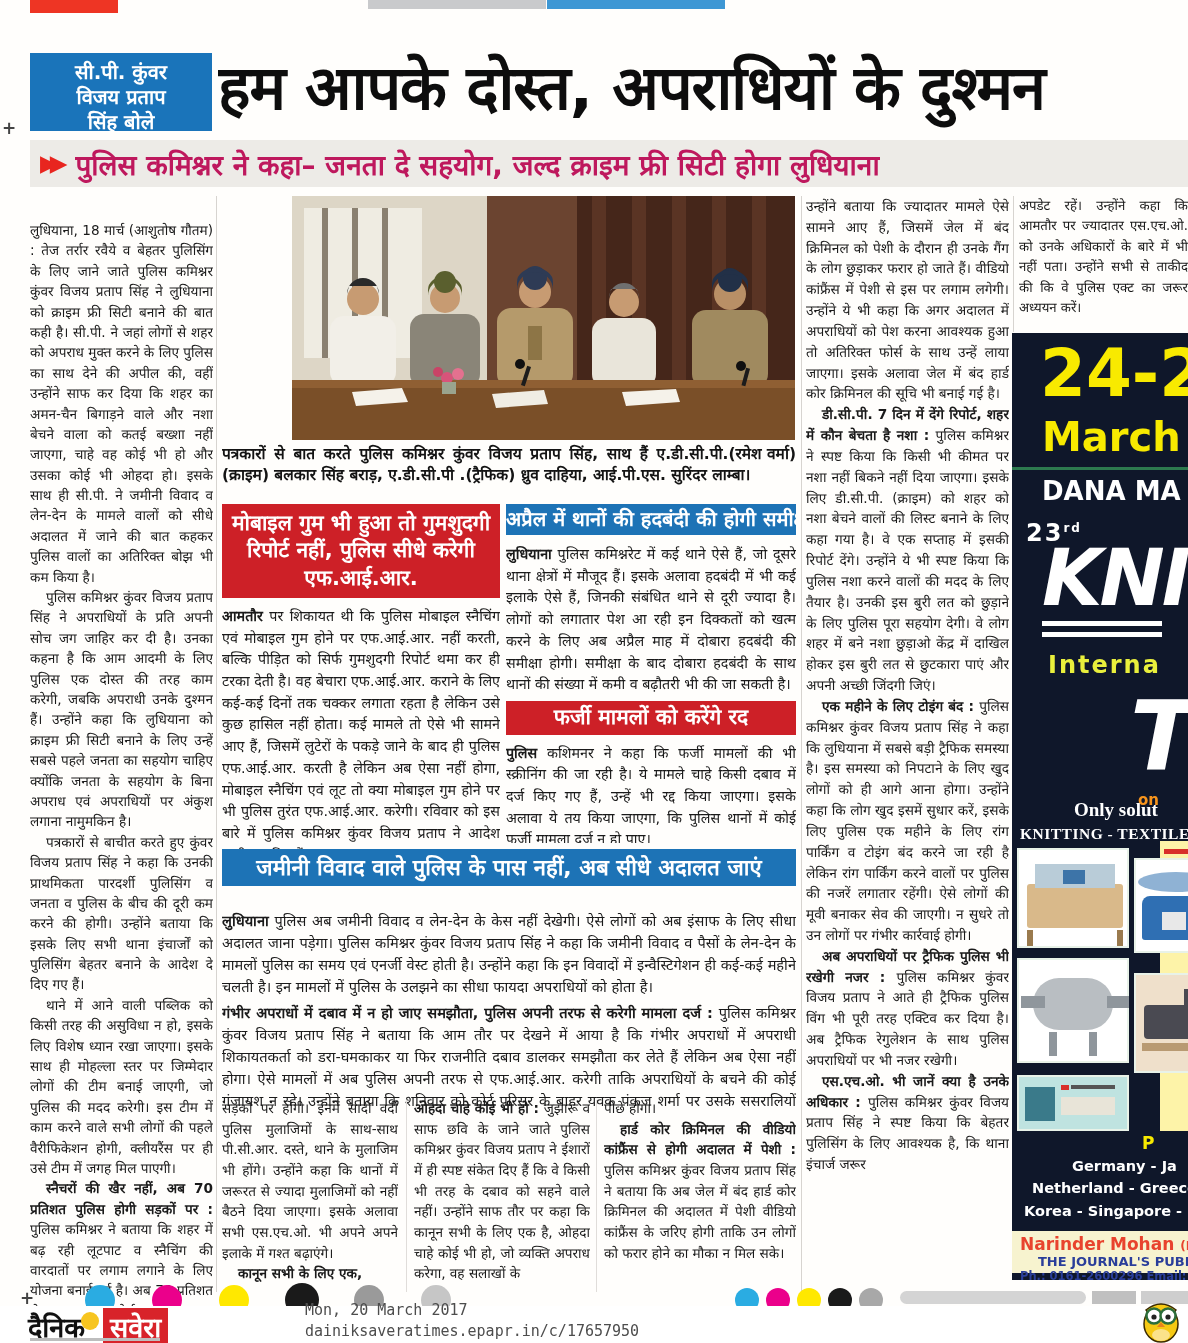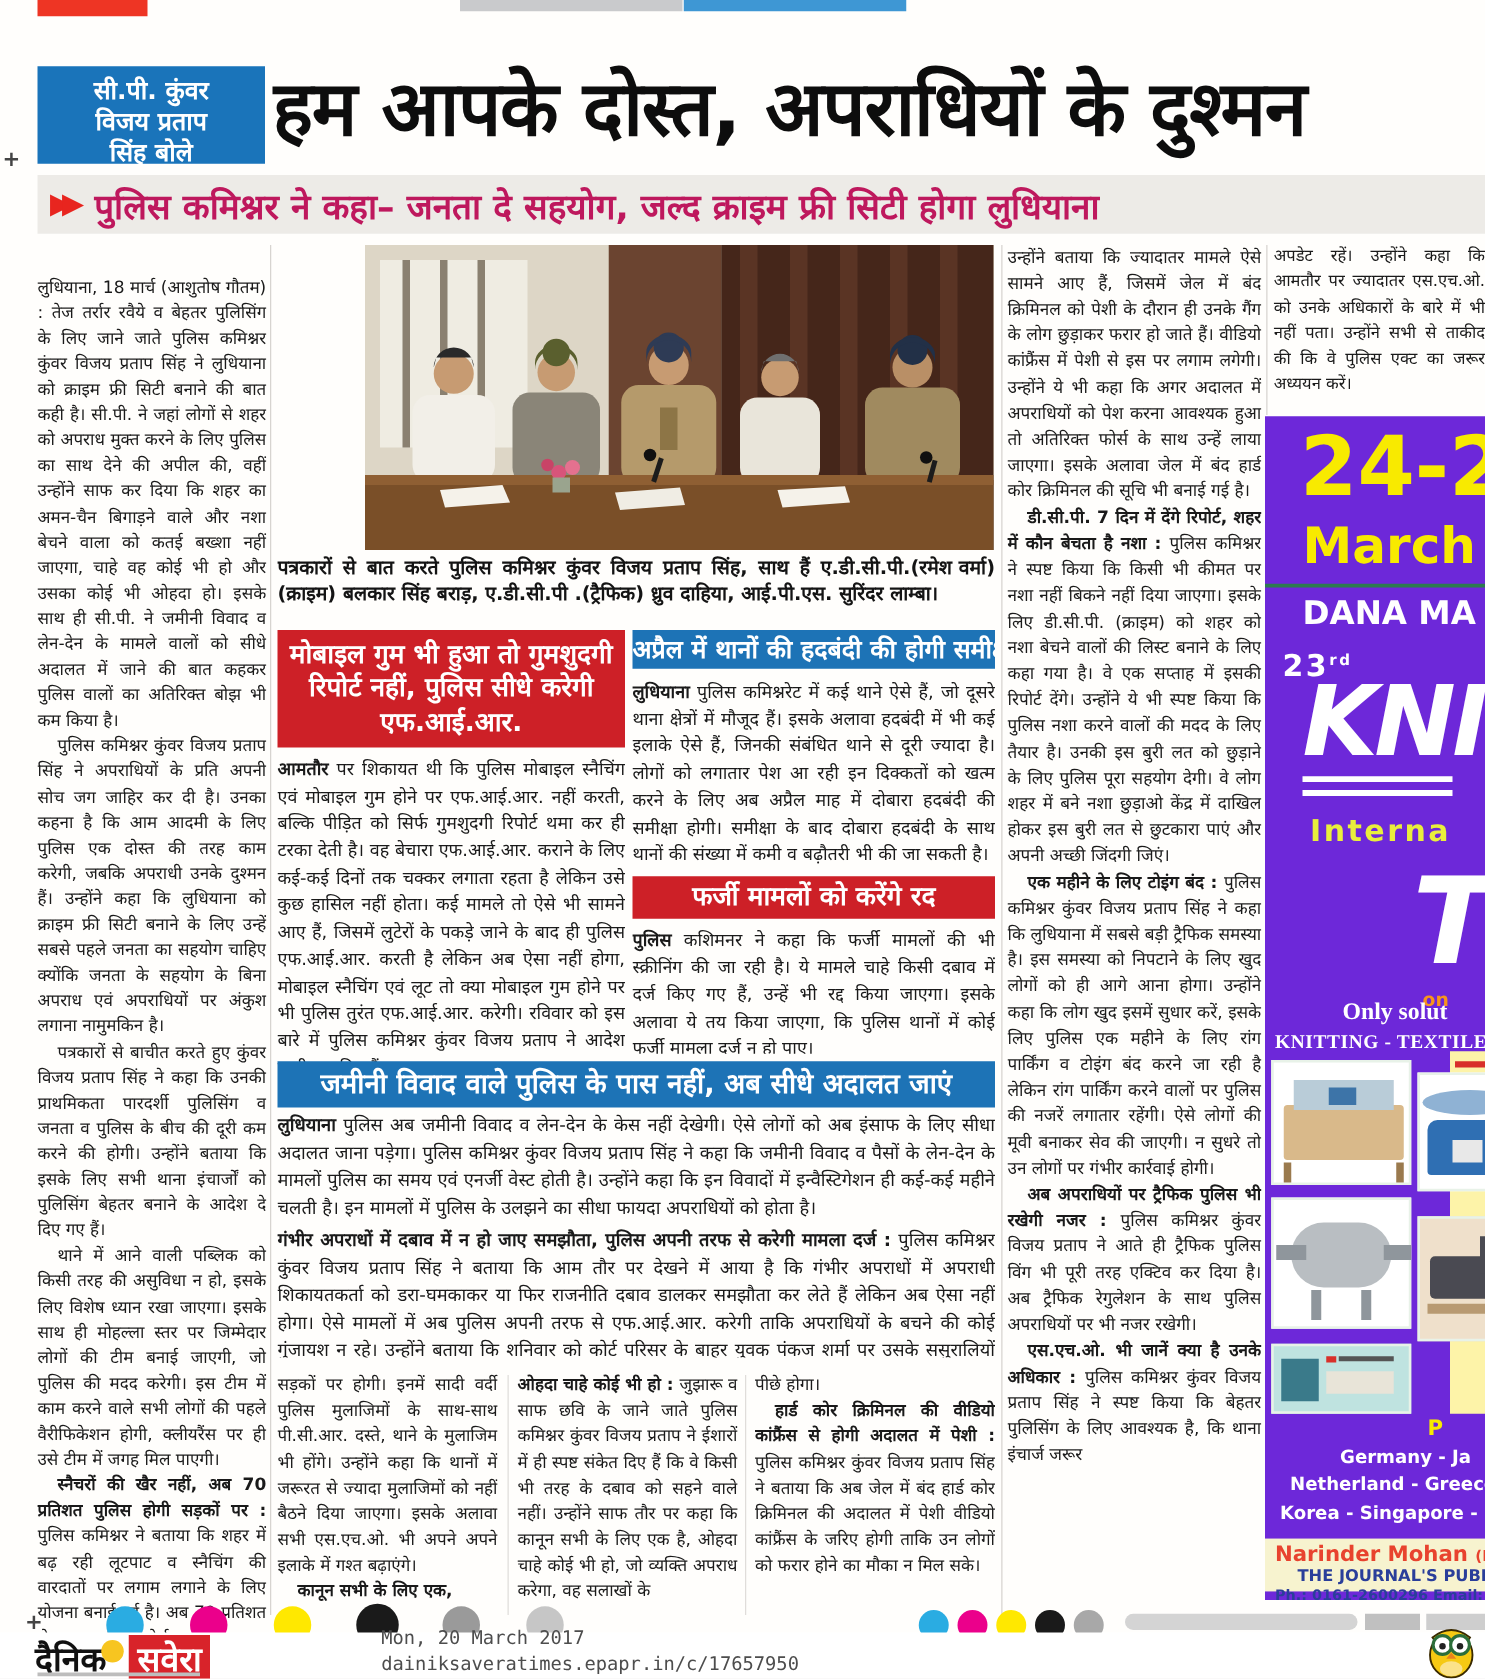--- a/index.html
+++ b/index.html
@@ -32,21 +32,21 @@
   .credit { float:right; font-weight:bold; }
 
   .hdr { color:#fff; font-weight:800; text-align:center; }
   .hdr-red { background:#cd2027; }
   .hdr-blue { background:#1d73b6; }
 
   
   .photo { overflow:hidden; background:#c9bda6; }
 
   
-  .ad { background:#6d28d9; overflow:hidden; }
+  .ad { background:#0f172a; overflow:hidden; }
   .ad .yl { color:#f8ea00; font-weight:800; }
   .ad .wh { color:#ffffff; }
   .nowrap { white-space:nowrap; overflow:visible; }
   .card { position:absolute; background:#fff; border:2px solid #e8f2e8; }
   .adserif { font-family:"Liberation Serif", serif; }
   .contactbox { position:absolute; background:#f7f3cf; }
 
   
   .footer-date { font-family:"DejaVu Sans Mono", monospace; color:#4d4d4d; font-size:15px; line-height:1.4; }
   .logoblk { font-size:27px; font-weight:800; color:#111; }
@@ -173,21 +173,21 @@
 
   <div class="abs" style="left:506px;top:701px;width:290px;">
     <div class="hdr hdr-red" style="font-size:21px;line-height:1.6;">फर्जी मामलों को करेंगे रद</div>
     <div class="news" style="margin-top:8px;height:100px;font-size:14.3px;line-height:1.52;">
       <p class="noind"><b class="lead">पुलिस</b><span> कशिमनर ने कहा कि फर्जी मामलों की भी स्क्रीनिंग की जा रही है। ये मामले चाहे किसी दबाव में दर्ज किए गए हैं, उन्हें भी रद्द किया जाएगा। इसके अलावा ये तय किया जाएगा, कि पुलिस थानों में कोई फर्जी मामला दर्ज न हो पाए।</span></p>
     </div>
   </div>
 
   <div class="abs" style="left:222px;top:849px;width:574px;">
     <div class="hdr hdr-blue" style="font-size:22px;line-height:1.7;">जमीनी विवाद वाले पुलिस के पास नहीं, अब सीधे अदालत जाएं</div>
-    <div class="news" style="margin-top:4px;height:196px;font-size:14.6px;line-height:1.5;">
+    <div class="news" style="margin-top:24px;height:196px;font-size:14.6px;line-height:1.5;">
       <p class="noind"><b class="lead">लुधियाना</b><span> पुलिस अब जमीनी विवाद व लेन-देन के केस नहीं देखेगी। ऐसे लोगों को अब इंसाफ के लिए सीधा अदालत जाना पड़ेगा। पुलिस कमिश्नर कुंवर विजय प्रताप सिंह ने कहा कि जमीनी विवाद व पैसों के लेन-देन के मामलों पुलिस का समय एवं एनर्जी वेस्ट होती है। उन्होंने कहा कि इन विवादों में इन्वैस्टिगेशन ही कई-कई महीने चलती है। इन मामलों में पुलिस के उलझने का सीधा फायदा अपराधियों को होता है।</span></p>
       <p class="noind" style="margin-top:4px;"><b class="lead">गंभीर अपराधों में दबाव में न हो जाए समझौता, पुलिस अपनी तरफ से करेगी मामला दर्ज : </b><span>पुलिस कमिश्नर कुंवर विजय प्रताप सिंह ने बताया कि आम तौर पर देखने में आया है कि गंभीर अपराधों में अपराधी शिकायतकर्ता को डरा-घमकाकर या फिर राजनीति दबाव डालकर समझौता कर लेते हैं लेकिन अब ऐसा नहीं होगा। ऐसे मामलों में अब पुलिस अपनी तरफ से एफ.आई.आर. करेगी ताकि अपराधियों के बचने की कोई गुंजायश न रहे। उन्होंने बताया कि शनिवार को कोर्ट परिसर के बाहर युवक पंकज शर्मा पर उसके ससुरालियों द्वारा किए गए जानलेवा हमले में पुलिस ने अपनी तरफ से ही आरोपियों पर एफ.आई.आर. दर्ज की है।</span></p>
     </div>
   </div>
 
   <div class="vline" style="left:406px;top:1100px;height:192px;background:#e0ddda;"></div>
   <div class="vline" style="left:596px;top:1100px;height:192px;background:#e0ddda;"></div>
   <div class="abs news" style="left:222px;top:1098px;width:176px;height:194px;font-size:13.6px;line-height:1.52;">
     <p class="noind">सड़कों पर होगी। इनमें सादी वर्दी पुलिस मुलाजिमों के साथ-साथ पी.सी.आर. दस्ते, थाने के मुलाजिम भी होंगे। उन्होंने कहा कि थानों में जरूरत से ज्यादा मुलाजिमों को नहीं बैठने दिया जाएगा। इसके अलावा सभी एस.एच.ओ. भी अपने अपने इलाके में गश्त बढ़ाएंगे।</p>
     <p class="lead">कानून सभी के लिए एक,</p>

